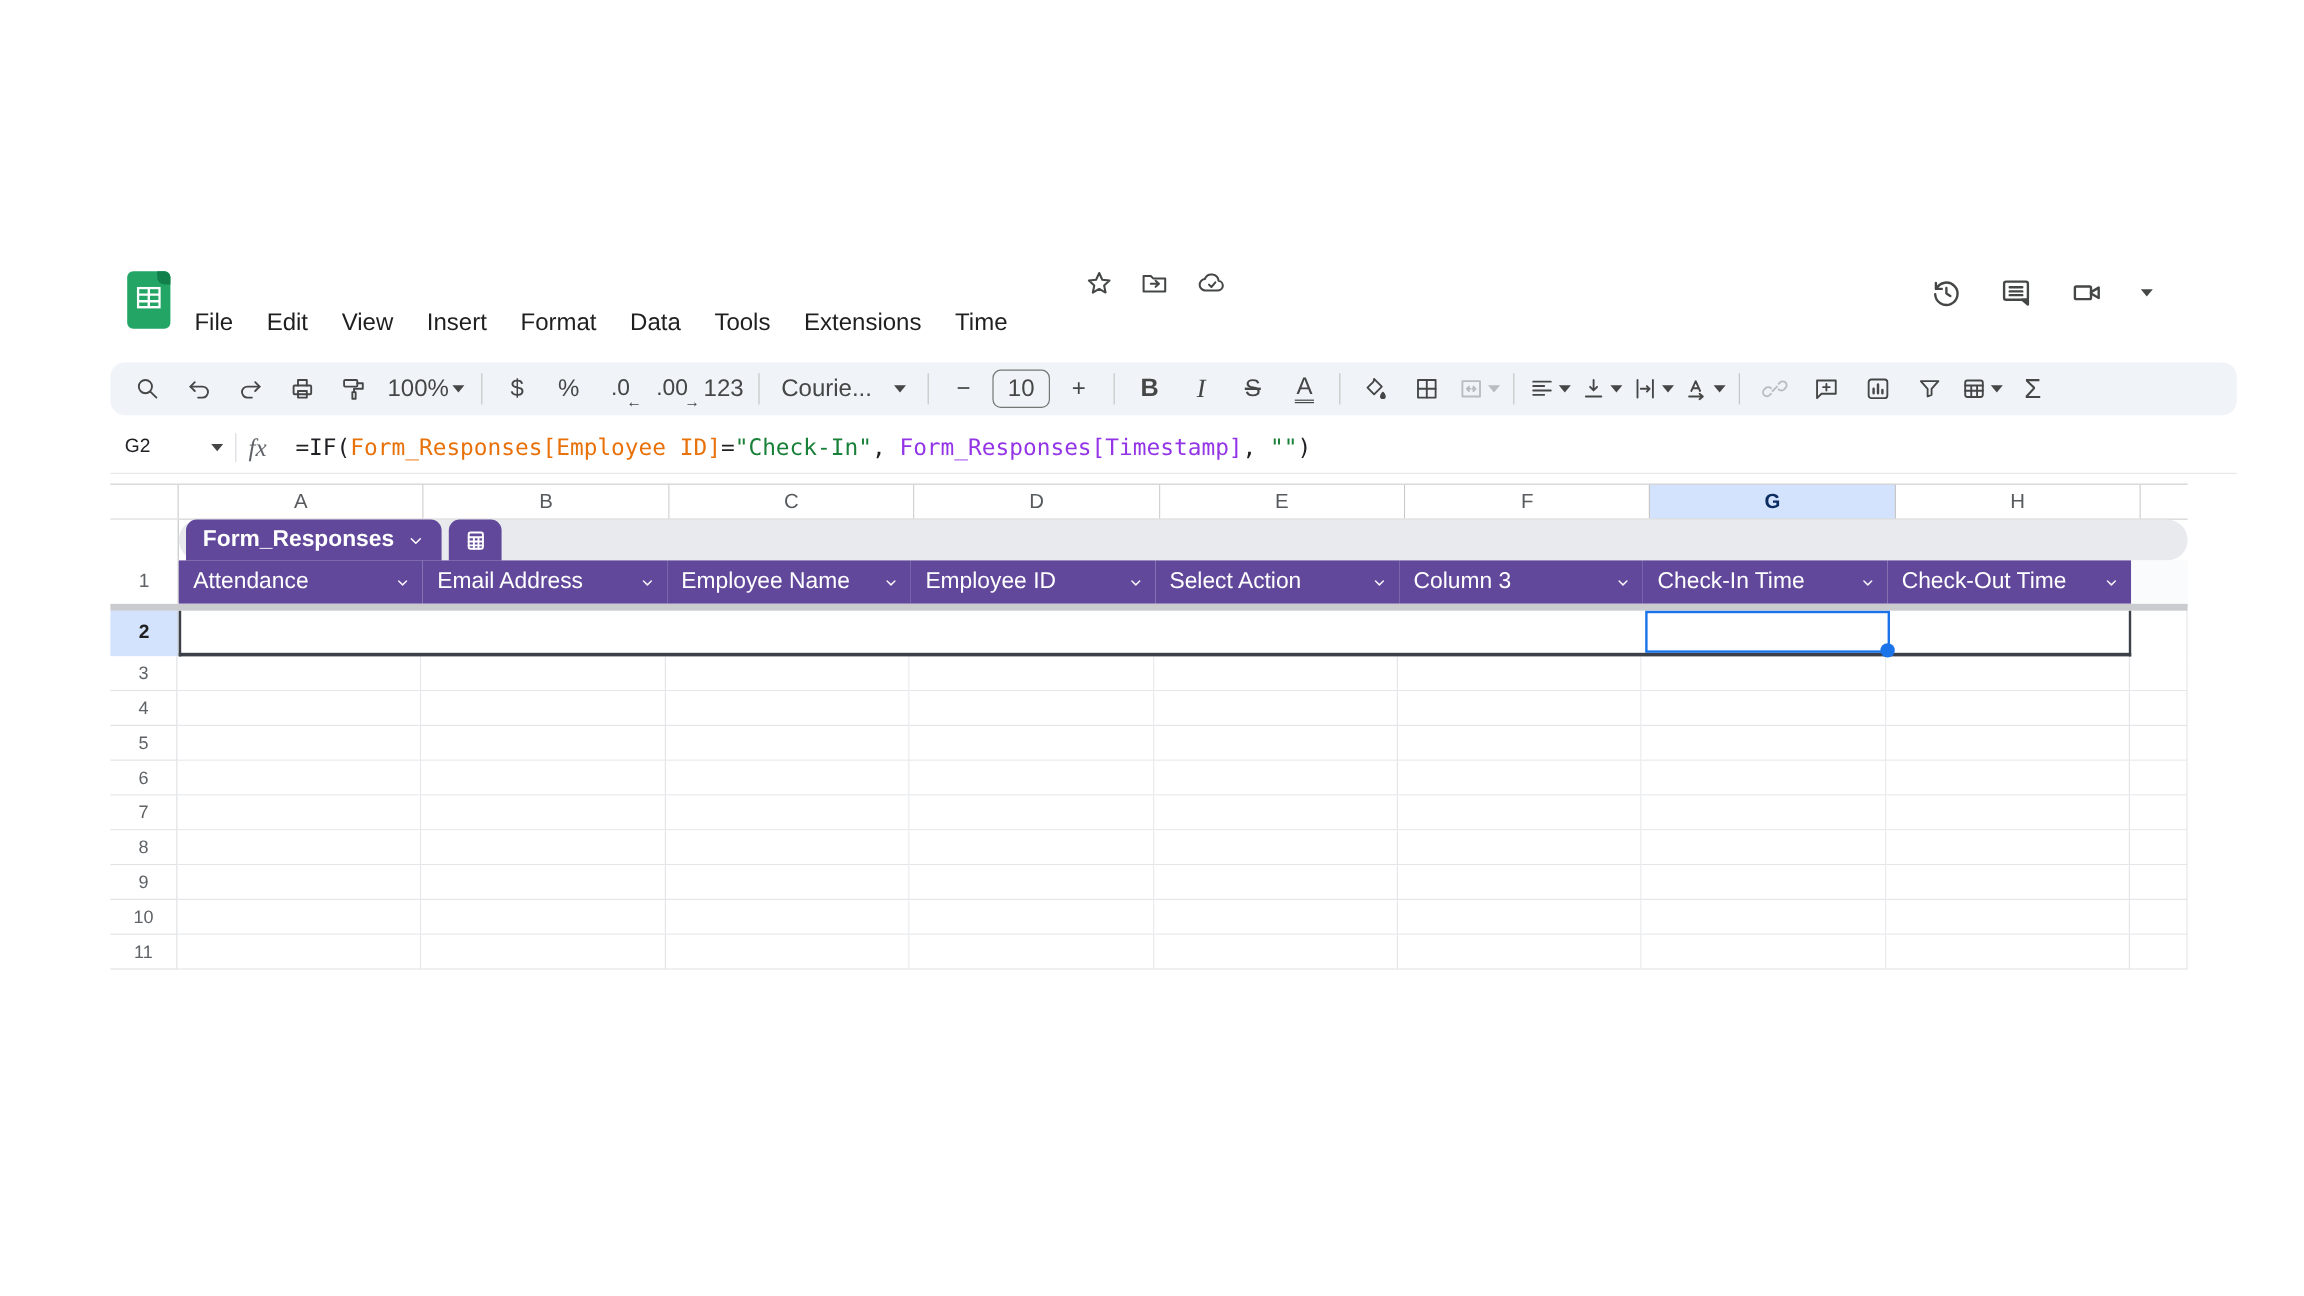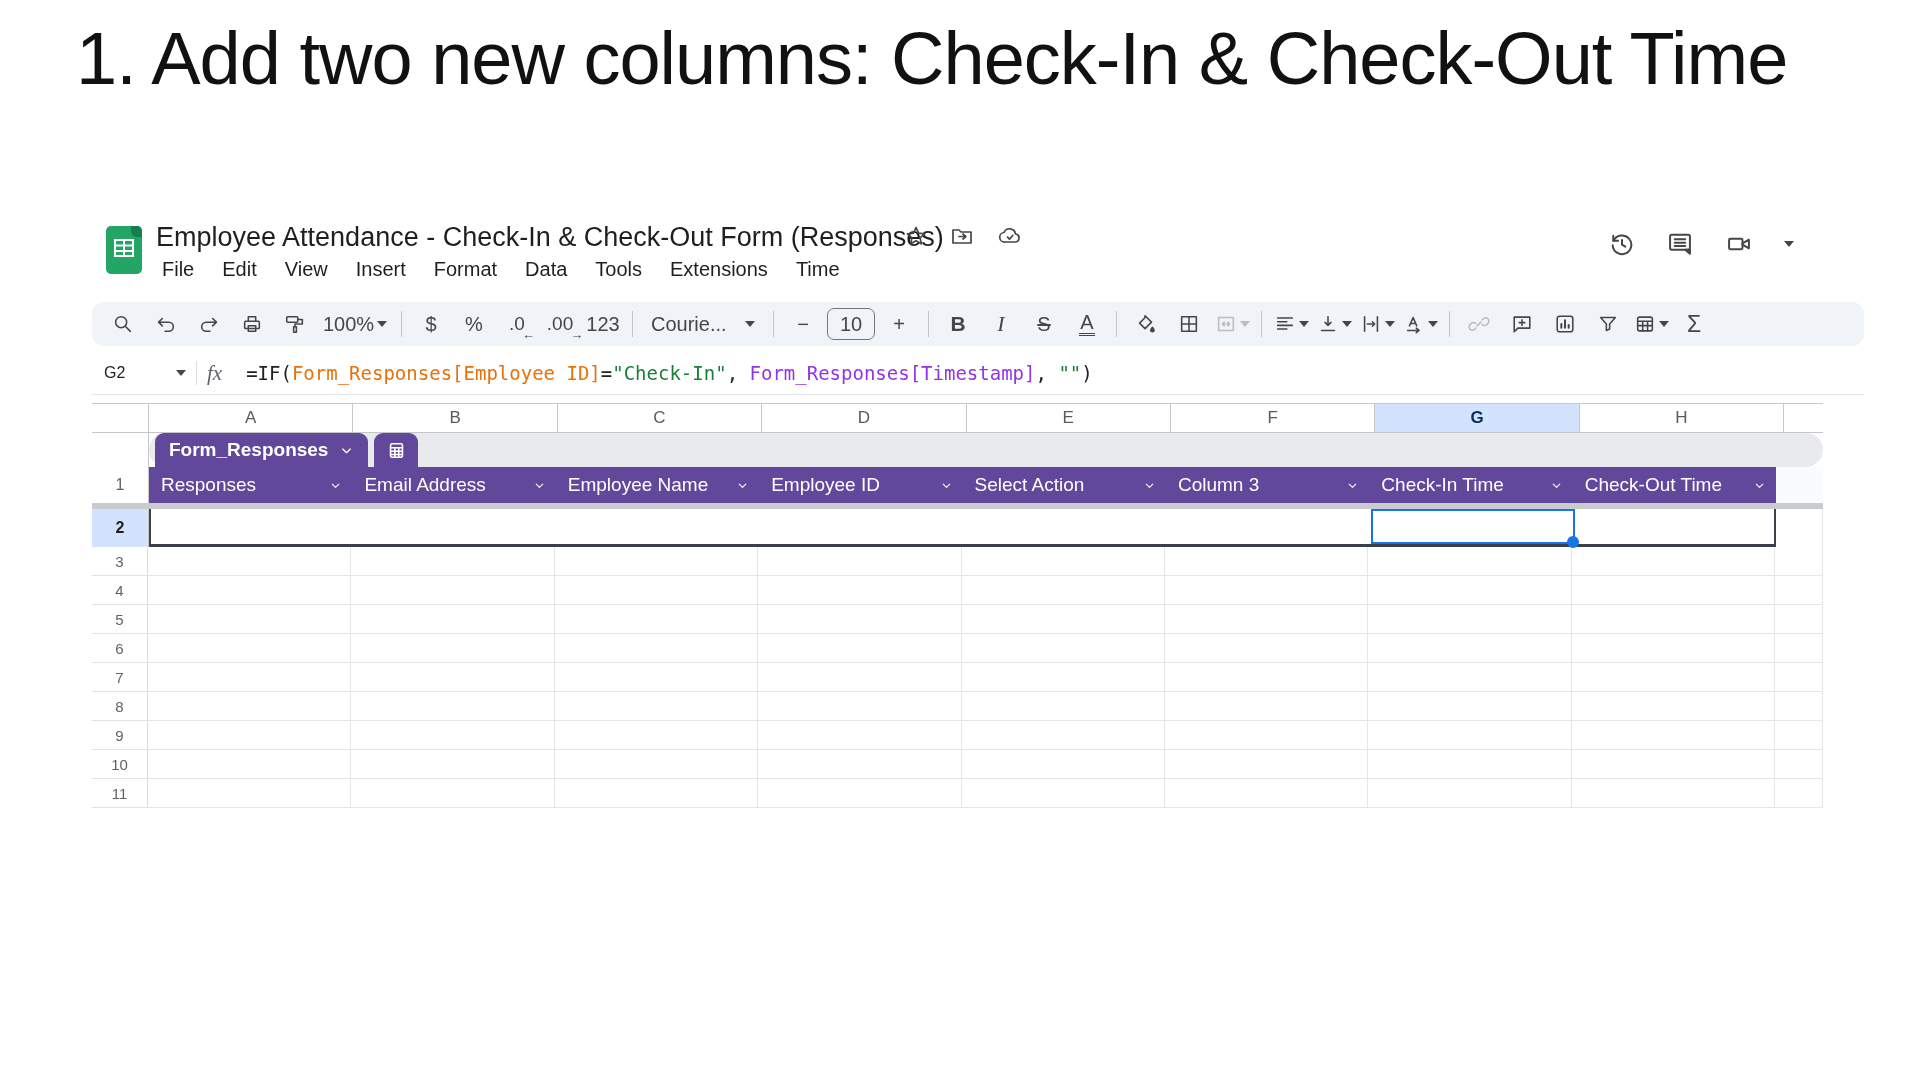--- a/index.html
+++ b/index.html
@@ -95,35 +95,33 @@
   .brow{display:flex;height:29px;box-sizing:border-box;}
   .brow .rnum{width:56px;display:flex;align-items:center;justify-content:center;font-size:15px;color:#5f6368;
               background:#fff;border-right:1px solid #d9dbde;border-bottom:1px solid #e0e2e5;box-sizing:border-box;}
   .bcell{width:203.4px;border-right:1px solid #e4e6e9;border-bottom:1px solid #e4e6e9;box-sizing:border-box;background:#fff;}
   .bcell-part{flex:1;border-right:1px solid #e4e6e9;border-bottom:1px solid #e4e6e9;box-sizing:border-box;background:#fff;}
 </style>
 </head>
 <body>
 
 <div class="slide">
-  <div class="slide-title">1. Add two new columns: Check-In &amp; Check-Out Time</div>
 
   <div class="app">
 
     <div class="app-header">
       <div class="logo">
         <div class="fold"></div>
         <svg width="20" height="24" viewBox="0 0 20 24">
           <rect x="1" y="1" width="18" height="16" fill="none" stroke="#fff" stroke-width="2"></rect>
           <line x1="1" y1="6.5" x2="19" y2="6.5" stroke="#fff" stroke-width="2"></line>
           <line x1="1" y1="12" x2="19" y2="12" stroke="#fff" stroke-width="2"></line>
           <line x1="10" y1="1" x2="10" y2="17" stroke="#fff" stroke-width="2"></line>
         </svg>
       </div>
-      <div class="titlebar">Employee Attendance - Check-In &amp; Check-Out Form (Responses)</div>
       <div class="doc-icons">
         <span class="ic">
           <svg width="24" height="24" viewBox="0 0 24 24">
               <path d="M12 3.5l2.6 5.6 6 .7-4.5 4.1 1.2 5.9-5.3-3-5.3 3 1.2-5.9L3.4 9.8l6-.7z"></path>
             </svg>
         </span>
         <span class="ic">
           <svg width="26" height="24" viewBox="0 0 24 24">
               <path d="M3 6h6l2 2h10v11H3z"></path>
               <path d="M9 12.5h6M13 10l2.8 2.5L13 15"></path>
@@ -366,21 +364,21 @@
                 <rect x="4.5" y="3.5" width="15" height="17" rx="2"></rect>
                 <path d="M4.5 8.5h15M4.5 13h15M4.5 17h15M10 8.5v12M14.8 8.5v12"></path>
               </svg>
           </span>
         </div>
       </div>
 
       <div class="hrow">
         <div class="rnum">1</div>
         <div class="hcell">
-          <span>Responses</span>
+          <span>Attendance</span>
           <svg width="13" height="13" viewBox="0 0 24 24">
               <path d="M6 9.5l6 6 6-6"></path>
             </svg>
         </div>
         <div class="hcell">
           <span>Email Address</span>
           <svg width="13" height="13" viewBox="0 0 24 24">
               <path d="M6 9.5l6 6 6-6"></path>
             </svg>
         </div>

